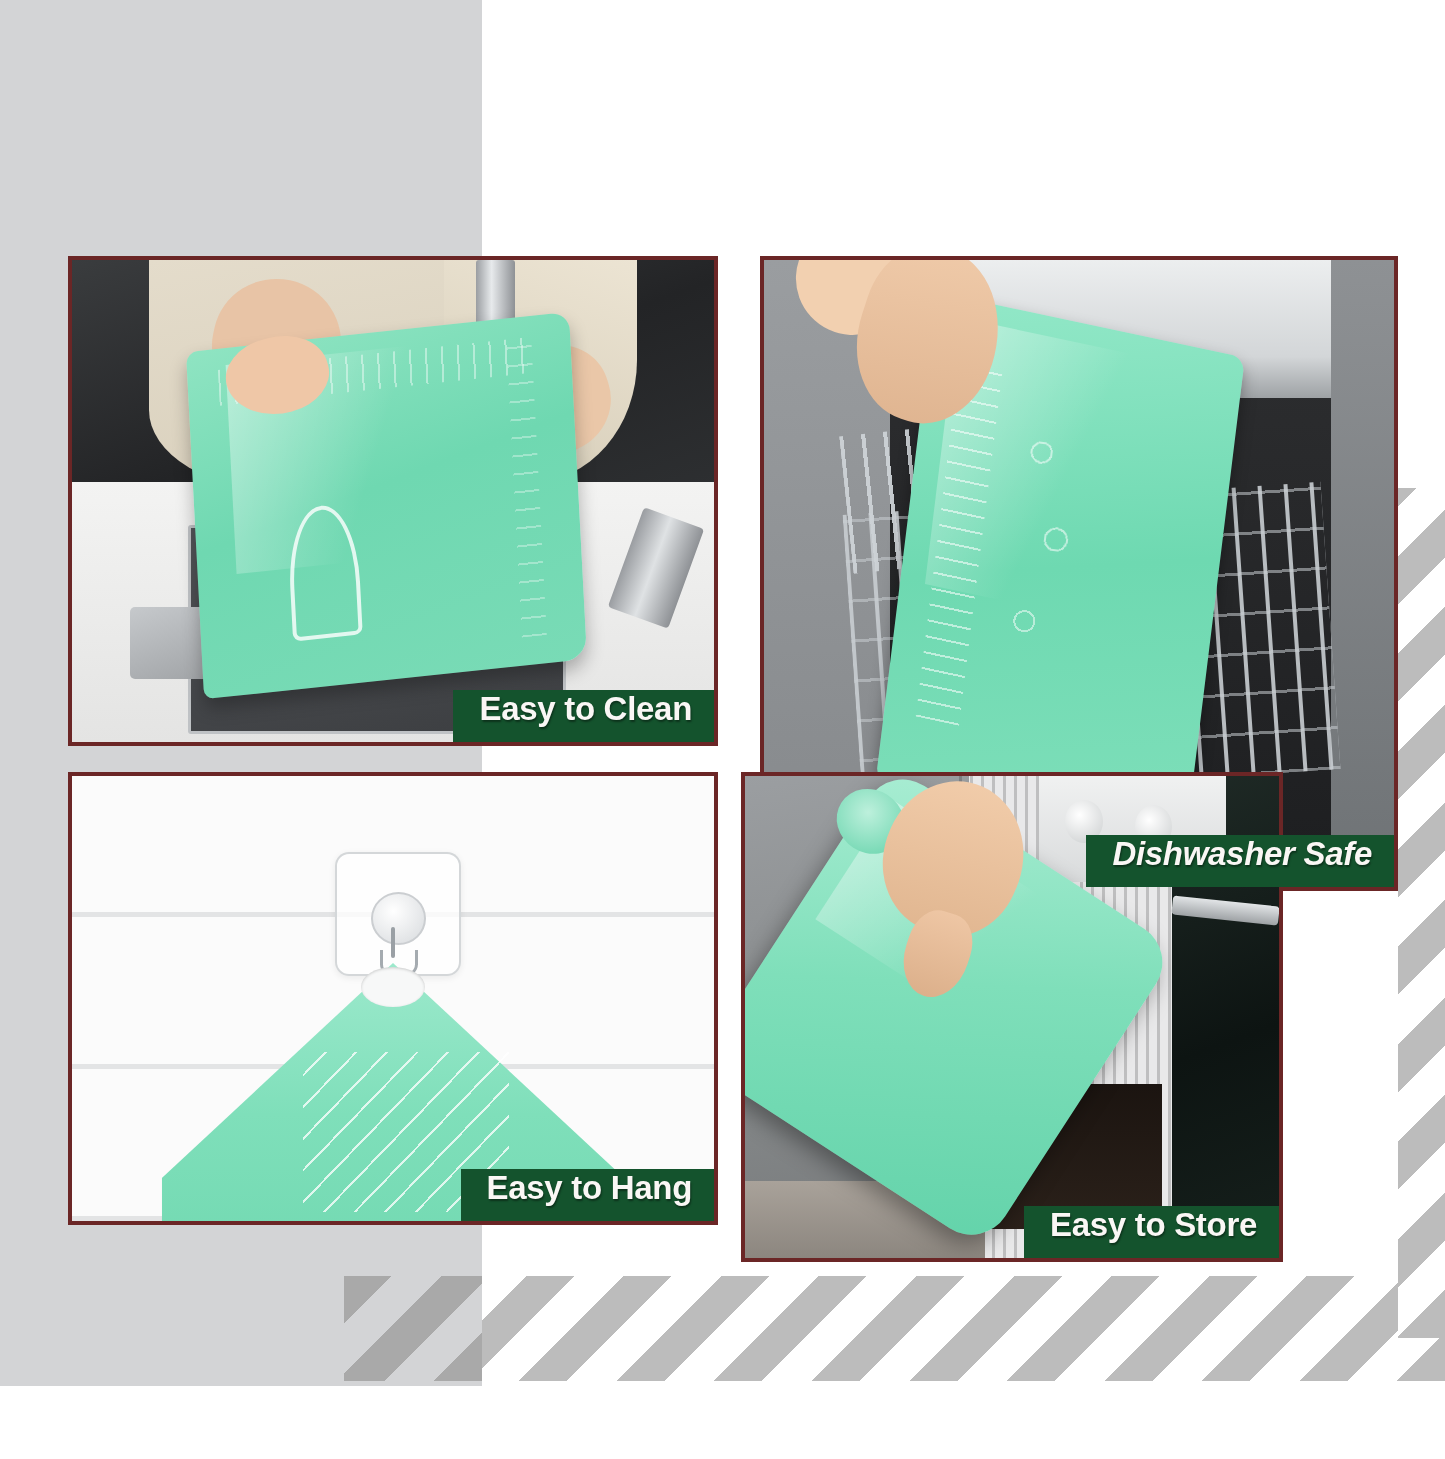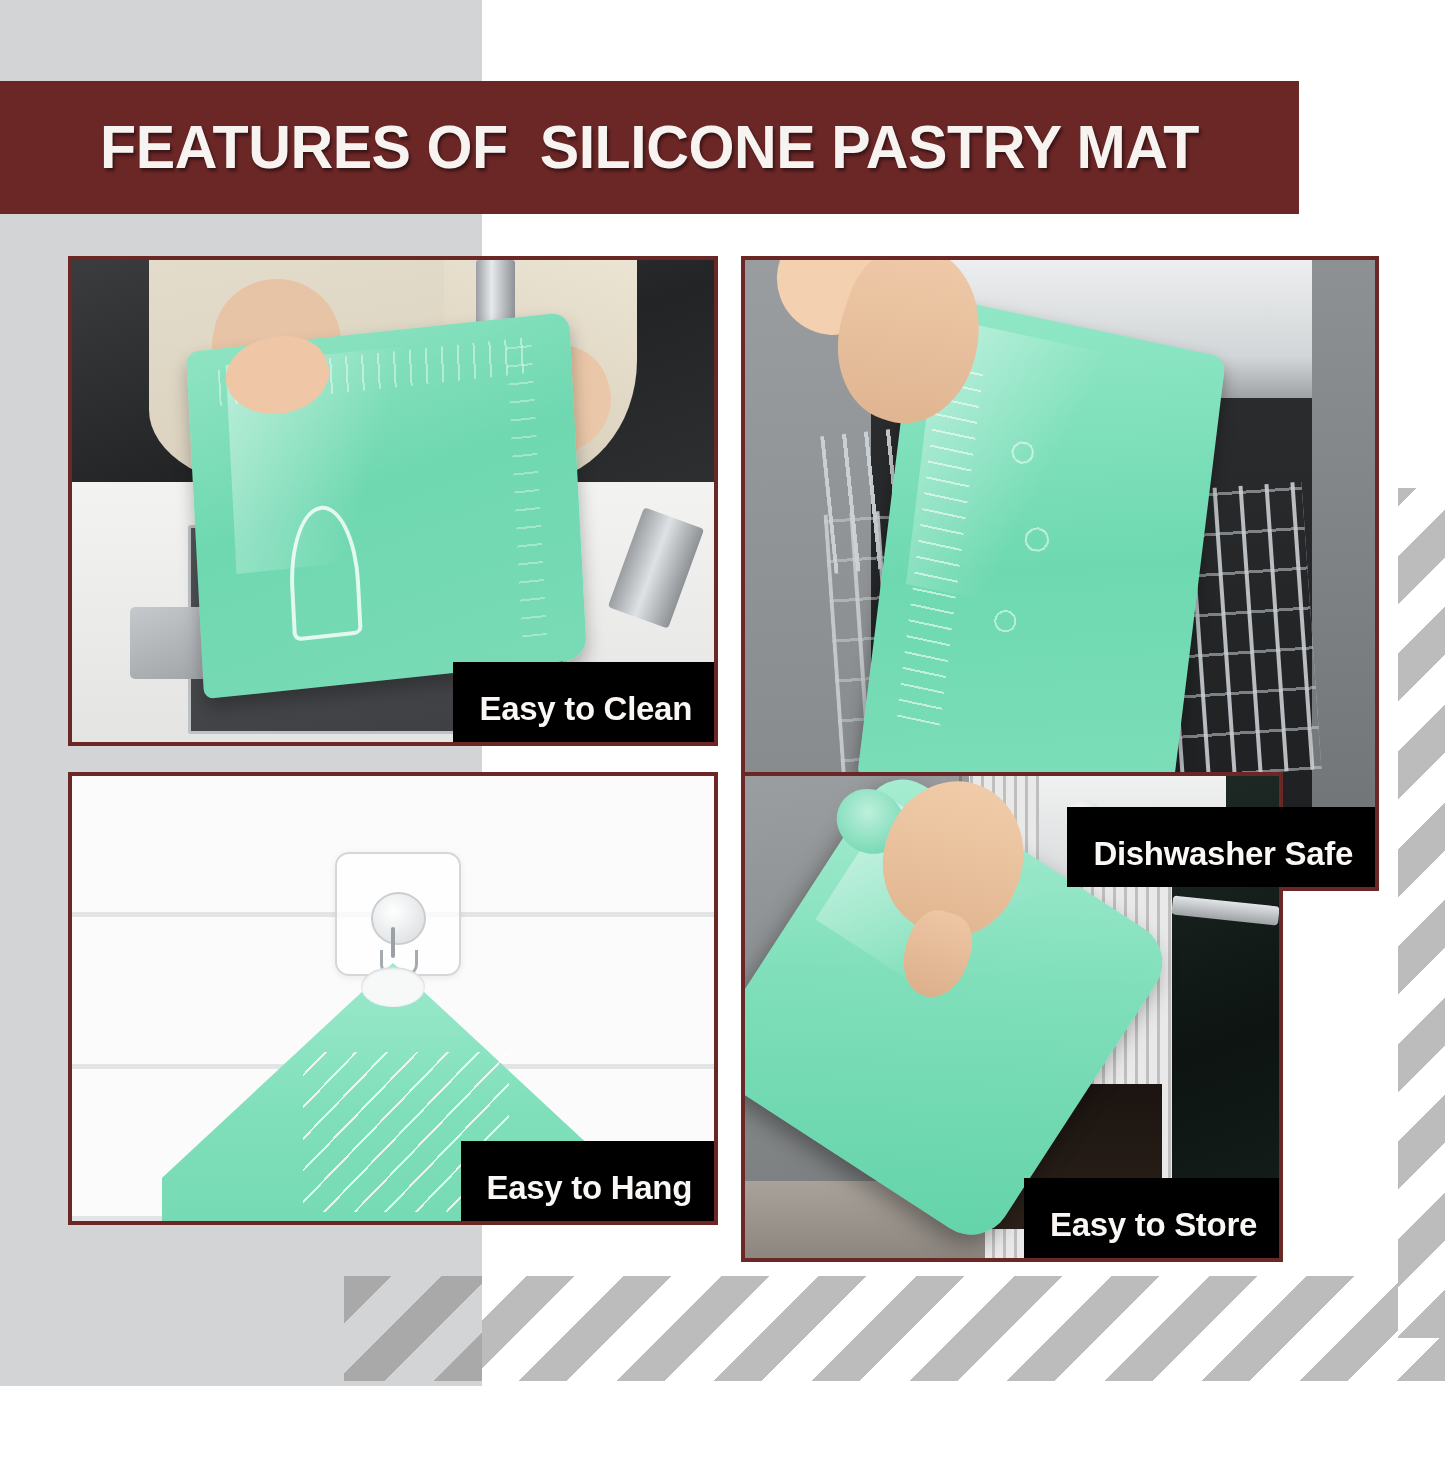--- a/index.html
+++ b/index.html
@@ -57,40 +57,40 @@
 
   
   .panel {
     position: absolute;
     border: 4px solid #6b2626;
     box-sizing: border-box;
     overflow: hidden;
     background: #e9e9ea;
   }
   #panel-clean      { left: 68px;  top: 256px;  width: 650px; height: 490px; }
-  #panel-dishwasher { left: 741px; top: 256px;  width: 638px; height: 635px; }
+  #panel-dishwasher { left: 760px; top: 256px;  width: 638px; height: 635px; font-style: italic; }
   #panel-hang       { left: 68px;  top: 772px;  width: 650px; height: 453px; }
   #panel-store      { left: 741px; top: 772px;  width: 542px; height: 490px; }
 
   .photo {
     position: absolute;
     inset: 0;
     overflow: hidden;
   }
 
   
   .panel-label {
     position: absolute;
     right: 0;
     bottom: 0;
-    background: #000000;
+    background: #14532d;
     color: #faf7f5;
     font-size: 33px;
     font-weight: 600;
-    padding: 28px 22px 14px 26px;
+    padding: 0 22px 14px 26px;
     line-height: 1.15;
     letter-spacing: -0.3px;
     text-shadow: 1px 2px 2px rgba(0,0,0,0.4);
     white-space: nowrap;
     z-index: 40;
   }
 
   
   .stripes-bottom {
     position: absolute;
@@ -278,23 +278,20 @@
 
   .shine { position:absolute; background:linear-gradient(110deg, rgba(255,255,255,.42), rgba(255,255,255,0) 60%); }
 </style>
 </head>
 <body>
 
 <div id="canvas">
 
   <div class="gray-block"></div>
 
-  <div class="banner">
-    <div class="banner-title">FEATURES OF  SILICONE PASTRY MAT</div>
-  </div>
 
   <div class="panel" id="panel-clean">
     <div class="photo">
       <div class="p1-wall"></div>
       <div class="p1-person"></div>
       <div class="p1-sleeve-r"></div>
       <div class="p1-faucet"></div>
       <div class="p1-counter"></div>
       <div class="p1-sink"></div>
       <div class="p1-strainer"></div>

